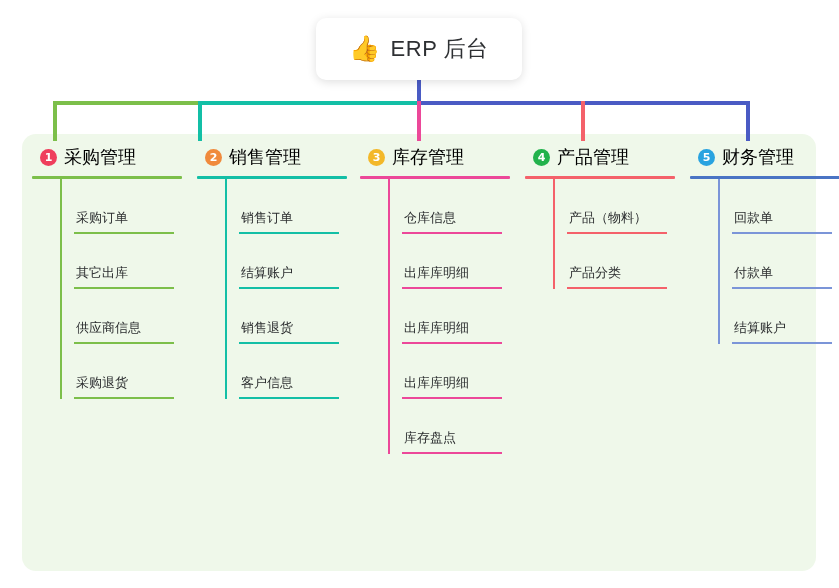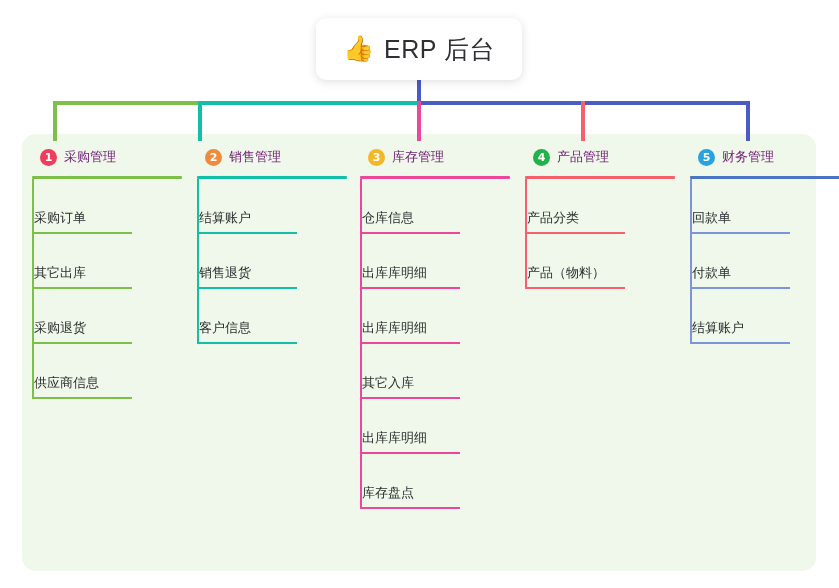--- a/index.html
+++ b/index.html
@@ -23,21 +23,21 @@
     gap:10px;
     box-sizing:border-box;
   }
   #root-emoji{
     font-size:25px;
     line-height:1;
     font-family:"DejaVu Sans",sans-serif;
     transform:translateY(-1px);
   }
   #root-title{
-    font-size:25px;
+    font-size:22px;
     color:#2e3033;
     letter-spacing:.5px;
     white-space:nowrap;
   }
 
   
   .conn{position:absolute;}
 
   
   #stem-root{left:417px;top:80px;width:4px;height:24px;background:#4a5bc4;}
@@ -84,30 +84,31 @@
   }
   .badge{
     width:17px;height:17px;border-radius:50%;
     display:flex;align-items:center;justify-content:center;
     color:#ffffff;font-size:11px;font-weight:bold;
     line-height:1;
     flex:0 0 auto;
     font-family:"DejaVu Sans",sans-serif;
   }
   .col-title{
-    font-size:13px;color:#701a75;white-space:nowrap;
+    font-size:18px;color:#000000;white-space:nowrap;
   }
   .col-rule{
     height:3px;width:100%;margin-top:6px;border-radius:1px;
   }
 
   
   .leaves{
     position:relative;
-    margin-left:0;
+    margin-left:28px;
+    padding-left:14px;
     box-sizing:border-box;
   }
   .spine{
     position:absolute;left:0;top:0;bottom:0;width:2px;
   }
   .leaf{
     height:55px;
     display:flex;
     flex-direction:column;
     justify-content:flex-end;
@@ -152,38 +153,42 @@
       <div class="spine" style="background: rgb(124, 191, 74);"></div>
       <div class="leaf">
         <div class="leaf-label">采购订单</div>
         <div class="leaf-rule" style="background: rgb(124, 191, 74);"></div>
       </div>
       <div class="leaf">
         <div class="leaf-label">其它出库</div>
         <div class="leaf-rule" style="background: rgb(124, 191, 74);"></div>
       </div>
       <div class="leaf">
+        <div class="leaf-label">供应商信息</div>
+        <div class="leaf-rule" style="background: rgb(124, 191, 74);"></div>
+      </div>
+      <div class="leaf">
         <div class="leaf-label">采购退货</div>
-        <div class="leaf-rule" style="background: rgb(124, 191, 74);"></div>
-      </div>
-      <div class="leaf">
-        <div class="leaf-label">供应商信息</div>
         <div class="leaf-rule" style="background: rgb(124, 191, 74);"></div>
       </div>
     </div>
   </div>
 <div class="column" id="col-2">
     <div class="col-head">
       <span class="badge" style="background: rgb(240, 138, 60);">2</span>
       <span class="col-title">销售管理</span>
     </div>
     <div class="col-rule" style="background: rgb(19, 191, 166);"></div>
     <div class="leaves">
       <div class="spine" style="background: rgb(19, 191, 166);"></div>
       <div class="leaf">
+        <div class="leaf-label">销售订单</div>
+        <div class="leaf-rule" style="background: rgb(19, 191, 166);"></div>
+      </div>
+      <div class="leaf">
         <div class="leaf-label">结算账户</div>
         <div class="leaf-rule" style="background: rgb(19, 191, 166);"></div>
       </div>
       <div class="leaf">
         <div class="leaf-label">销售退货</div>
         <div class="leaf-rule" style="background: rgb(19, 191, 166);"></div>
       </div>
       <div class="leaf">
         <div class="leaf-label">客户信息</div>
         <div class="leaf-rule" style="background: rgb(19, 191, 166);"></div>
@@ -204,49 +209,45 @@
       </div>
       <div class="leaf">
         <div class="leaf-label">出库库明细</div>
         <div class="leaf-rule" style="background: rgb(236, 72, 153);"></div>
       </div>
       <div class="leaf">
         <div class="leaf-label">出库库明细</div>
         <div class="leaf-rule" style="background: rgb(236, 72, 153);"></div>
       </div>
       <div class="leaf">
-        <div class="leaf-label">其它入库</div>
-        <div class="leaf-rule" style="background: rgb(236, 72, 153);"></div>
-      </div>
-      <div class="leaf">
         <div class="leaf-label">出库库明细</div>
         <div class="leaf-rule" style="background: rgb(236, 72, 153);"></div>
       </div>
       <div class="leaf">
         <div class="leaf-label">库存盘点</div>
         <div class="leaf-rule" style="background: rgb(236, 72, 153);"></div>
       </div>
     </div>
   </div>
 <div class="column" id="col-4">
     <div class="col-head">
       <span class="badge" style="background: rgb(34, 178, 76);">4</span>
       <span class="col-title">产品管理</span>
     </div>
     <div class="col-rule" style="background: rgb(244, 97, 106);"></div>
     <div class="leaves">
       <div class="spine" style="background: rgb(244, 97, 106);"></div>
       <div class="leaf">
+        <div class="leaf-label">产品（物料）</div>
+        <div class="leaf-rule" style="background: rgb(244, 97, 106);"></div>
+      </div>
+      <div class="leaf">
         <div class="leaf-label">产品分类</div>
         <div class="leaf-rule" style="background: rgb(244, 97, 106);"></div>
       </div>
-      <div class="leaf">
-        <div class="leaf-label">产品（物料）</div>
-        <div class="leaf-rule" style="background: rgb(244, 97, 106);"></div>
-      </div>
     </div>
   </div>
 <div class="column" id="col-5">
     <div class="col-head">
       <span class="badge" style="background: rgb(41, 163, 224);">5</span>
       <span class="col-title">财务管理</span>
     </div>
     <div class="col-rule" style="background: rgb(74, 116, 196);"></div>
     <div class="leaves">
       <div class="spine" style="background: rgb(123, 149, 216);"></div>

